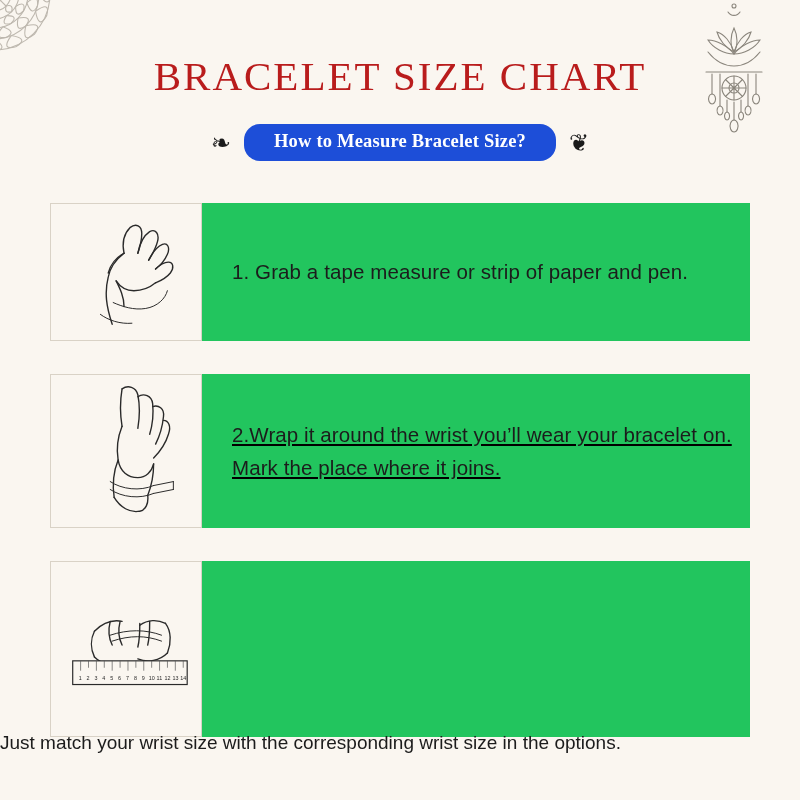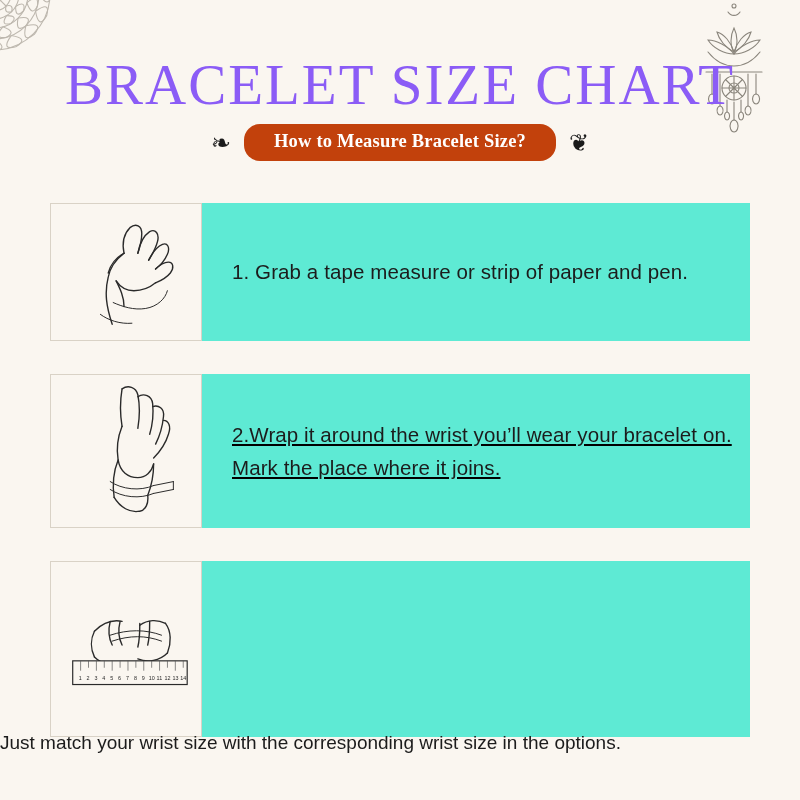--- a/index.html
+++ b/index.html
@@ -36,23 +36,23 @@
   }
 
   
   .title {
     position: absolute;
     top: 52px;
     left: 0;
     width: 800px;
     text-align: center;
     font-family: "Liberation Serif", serif;
-    font-size: 57px;
+    font-size: 41px;
     letter-spacing: 2.0px;
-    color: #8b5cf6;
+    color: #b91c1c;
     font-weight: 400;
   }
 
   .subtitle-row {
     position: absolute;
     top: 124px;
     left: 0;
     width: 800px;
     display: flex;
     align-items: center;
@@ -61,41 +61,41 @@
   }
   .flourish {
     font-family: "Liberation Serif", serif;
     font-size: 24px;
     color: #1a1a1a;
     line-height: 1;
     width: 26px;
     text-align: center;
   }
   .pill {
-    background: #c2410c;
+    background: #1d4ed8;
     color: #ffffff;
     border-radius: 16px;
     padding: 7px 30px 9px 30px;
     font-family: "Liberation Serif", serif;
     font-weight: bold;
     font-size: 18.5px;
     letter-spacing: 0.2px;
     white-space: nowrap;
   }
 
   
   .steps {
     position: absolute;
     top: 203px;
     left: 0;
     width: 800px;
   }
   .step {
     position: relative;
-    background: #5eead4;
+    background: #22c55e;
     margin: 0 50px 33px 50px;
     display: flex;
     align-items: flex-start;
     min-height: 110px;
   }
   .step .thumb {
     width: 152px;
     flex: 0 0 152px;
     background: #faf6f0;
     border: 1px solid #d9d2c6;

